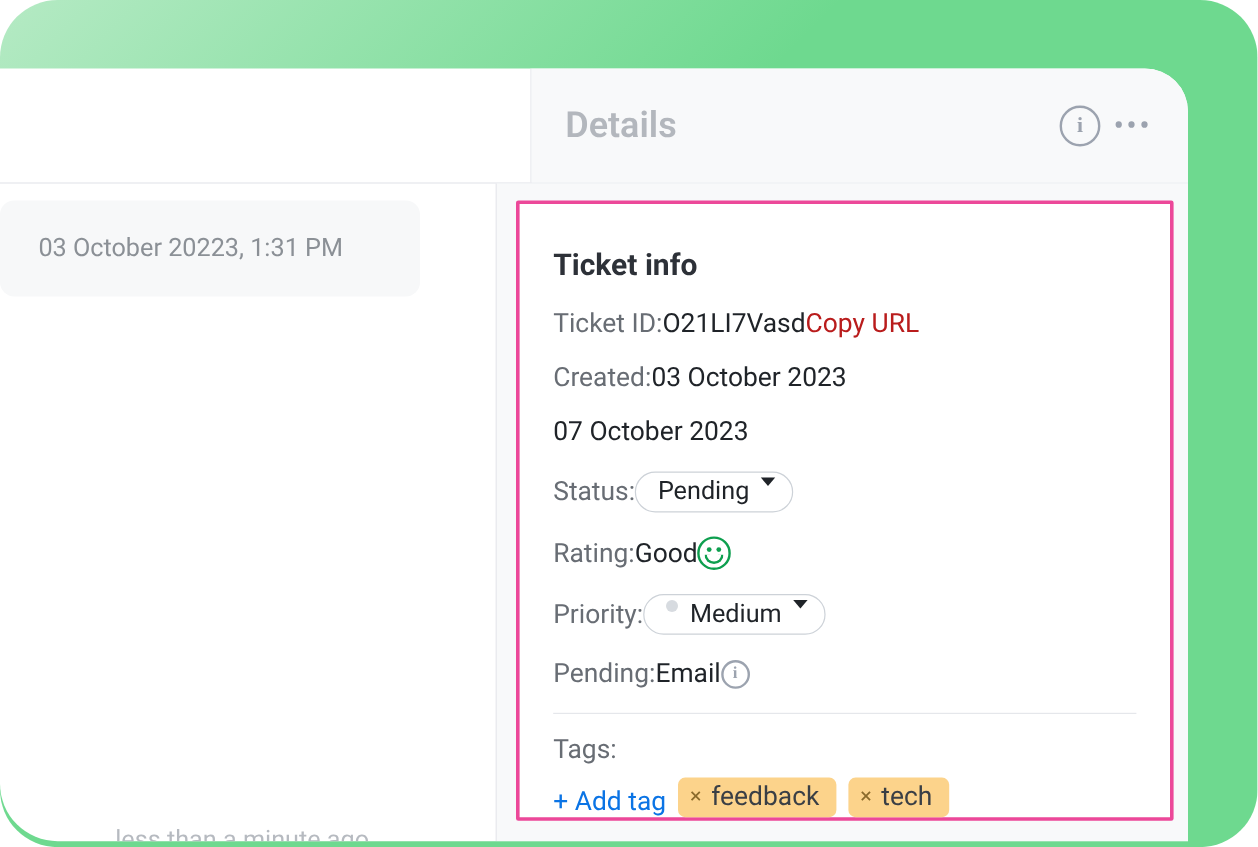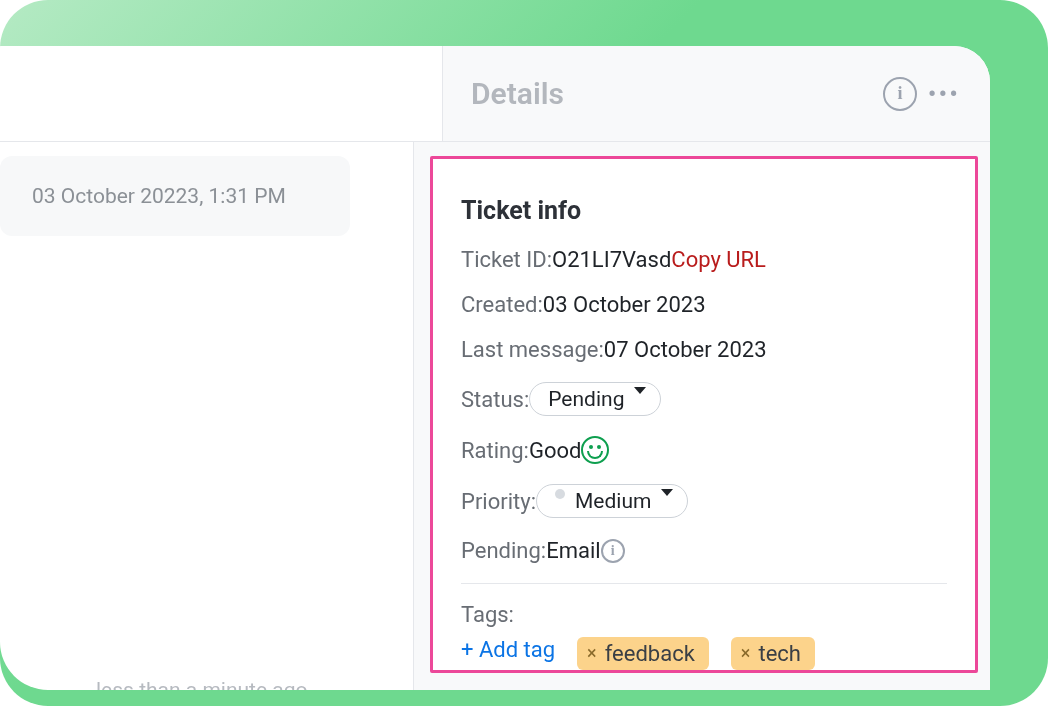--- a/index.html
+++ b/index.html
@@ -7,21 +7,21 @@
   .backdrop {
     width: 1048px;
     height: 706px;
     background: linear-gradient(135deg, #b5eac4 0%, #6ed98f 40%, #6ed98f 100%);
     border-radius: 48px;
     position: relative;
     overflow: hidden;
   }
   .window {
     position: absolute;
-    top: 46px;
+    top: 57px;
     left: 0;
     width: 990px;
     height: 644px;
     background: #fff;
     border-top-right-radius: 36px;
     border-bottom-left-radius: 48px;
     display: flex;
     flex-direction: column;
     overflow: hidden;
   }
@@ -165,21 +165,21 @@
     font-size: 14px; font-weight: 700;
     color: #9ca3af;
     font-family: Georgia, serif;
     cursor: pointer;
   }
   .divider {
     height: 1px; background: #e5e7eb;
     margin: 8px 0 18px 0;
   }
   .tags-row {
-    display: flex; align-items: flex-start; gap: 22px; flex-wrap: wrap;
+    display: flex; align-items: flex-end; gap: 10px; flex-wrap: wrap;
     font-size: 22px;
   }
   .add-tag { color: #0b74e5; cursor: pointer; }
   .tag {
     background: #fcd38b;
     border-radius: 6px;
     padding: 4px 14px 4px 10px;
     display: inline-flex;
     align-items: center;
     gap: 8px;
@@ -231,21 +231,20 @@
             <span class="value">O21LI7Vasd</span>
             <span class="link">Copy URL</span>
           </div>
 
           <div class="field">
             <span class="label">Created:</span>
             <span class="value">03 October 2023</span>
           </div>
 
           <div class="field">
-            <span class="label">Last message:</span>
             <span class="value">07 October 2023</span>
           </div>
 
           <div class="field">
             <span class="label">Status:</span>
             <span class="pill">
               <span>Pending</span>
               <span class="chevron"></span>
             </span>
           </div>

